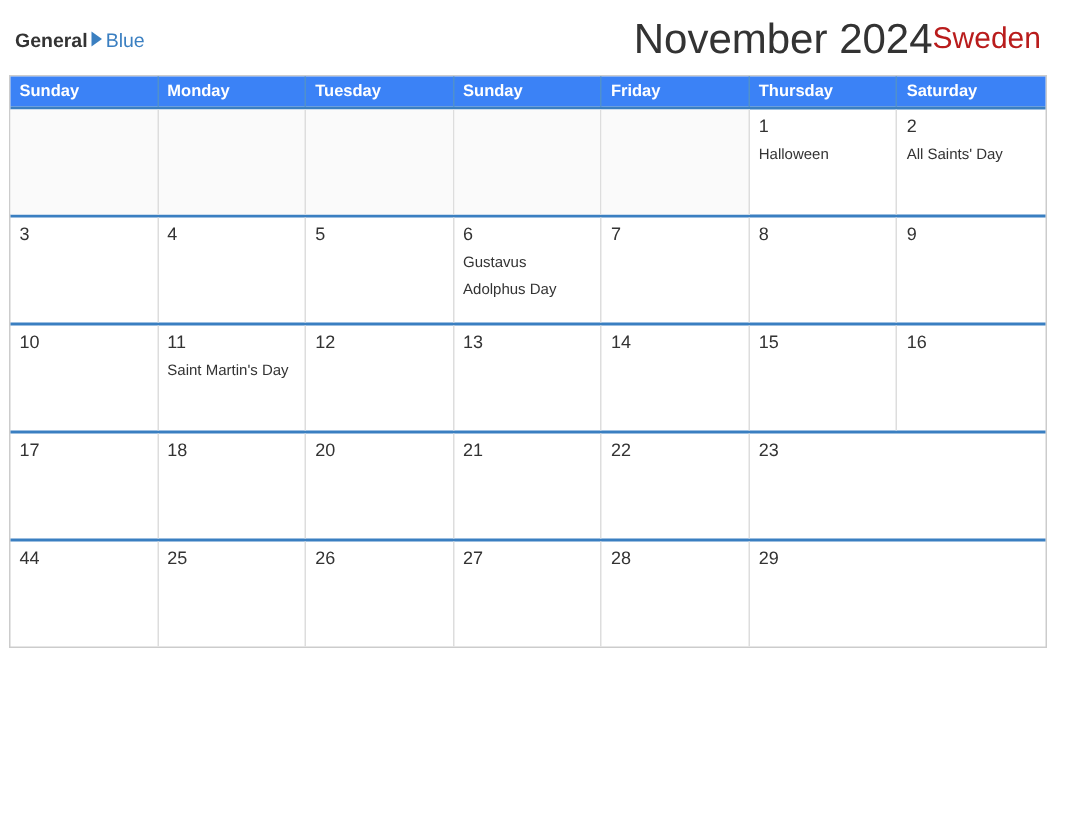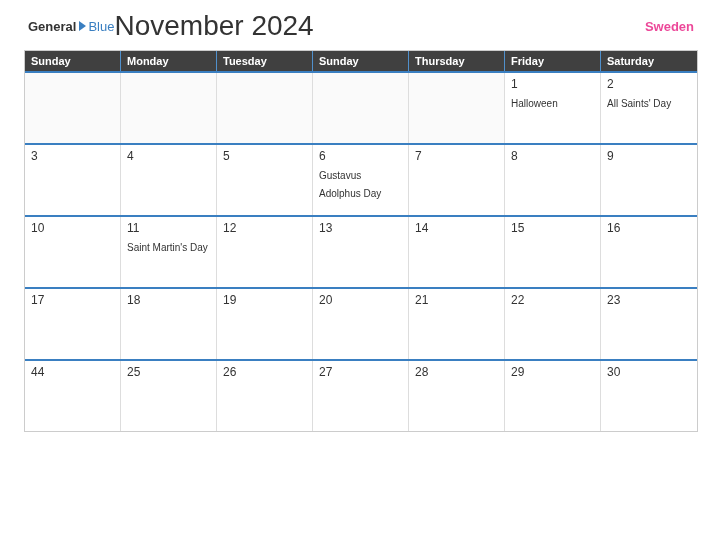--- a/index.html
+++ b/index.html
@@ -6,21 +6,21 @@
     body {
       width: 712px;
       height: 550px;
       background: #fff;
       font-family: Arial, sans-serif;
       overflow: hidden;
     }
     .page {
       width: 712px;
       height: 394px;
-      padding: 10px 14px 10px 24px;
+      padding: 10px 14px 10px 6px;
       display: flex;
       flex-direction: column;
     }
     .header {
       display: flex;
       align-items: center;
       justify-content: space-between;
       margin-bottom: 8px;
       padding: 0 4px;
     }
@@ -44,40 +44,39 @@
       height: 0;
       border-left: 7px solid #3a7fc1;
       border-top: 5px solid transparent;
       border-bottom: 5px solid transparent;
       margin-left: 1px;
     }
     .title {
       font-size: 28px;
       font-weight: normal;
       color: #333;
-      text-align: left;
+      text-align: right;
       flex: 1;
     }
     .country {
-      font-size: 13px;
-      color: #ec4899;
+      font-size: 20px;
+      color: #b91c1c;
       min-width: 60px;
       text-align: right;
-      font-weight: bold;
     }
     .calendar {
       flex: 1;
       display: flex;
       flex-direction: column;
       border: 1px solid #ccc;
     }
     .cal-header {
       display: grid;
       grid-template-columns: repeat(7, 1fr);
-      background: #404040;
+      background: #3b82f6;
     }
     .cal-header-cell {
       color: #fff;
       font-size: 11px;
       font-weight: bold;
       padding: 4px 6px;
       text-align: left;
       border-right: 1px solid #5090cc;
     }
     .cal-header-cell:last-child {
@@ -133,22 +132,22 @@
     <h1 class="title">November 2024</h1>
     <span class="country">Sweden</span>
   </div>
 
   <div class="calendar">
     <div class="cal-header">
     <div class="cal-header-cell">Sunday</div>
         <div class="cal-header-cell">Monday</div>
         <div class="cal-header-cell">Tuesday</div>
         <div class="cal-header-cell">Sunday</div>
+        <div class="cal-header-cell">Friday</div>
         <div class="cal-header-cell">Thursday</div>
-        <div class="cal-header-cell">Friday</div>
         <div class="cal-header-cell">Saturday</div>
       </div>
     <div class="cal-body">
     <div class="cal-row">
           <div class="cal-cell empty-cell"></div>
           <div class="cal-cell empty-cell"></div>
           <div class="cal-cell empty-cell"></div>
           <div class="cal-cell empty-cell"></div>
           <div class="cal-cell empty-cell"></div>
           <div class="cal-cell"><span class="cell-date">1</span><span class="cell-event">Halloween</span></div>
@@ -197,23 +196,20 @@
           </div>
         </div>
         <div class="cal-row">
           <div class="cal-cell">
             <span class="cell-date">17</span>
           </div>
           <div class="cal-cell">
             <span class="cell-date">18</span>
           </div>
           <div class="cal-cell">
-            <span class="cell-date">19</span>
-          </div>
-          <div class="cal-cell">
             <span class="cell-date">20</span>
           </div>
           <div class="cal-cell">
             <span class="cell-date">21</span>
           </div>
           <div class="cal-cell">
             <span class="cell-date">22</span>
           </div>
           <div class="cal-cell">
             <span class="cell-date">23</span>
@@ -230,20 +226,17 @@
             <span class="cell-date">26</span>
           </div>
           <div class="cal-cell">
             <span class="cell-date">27</span>
           </div>
           <div class="cal-cell">
             <span class="cell-date">28</span>
           </div>
           <div class="cal-cell">
             <span class="cell-date">29</span>
-          </div>
-          <div class="cal-cell">
-            <span class="cell-date">30</span>
           </div>
         </div>
       </div>
   </div>
 </div>
 
 </body></html>

